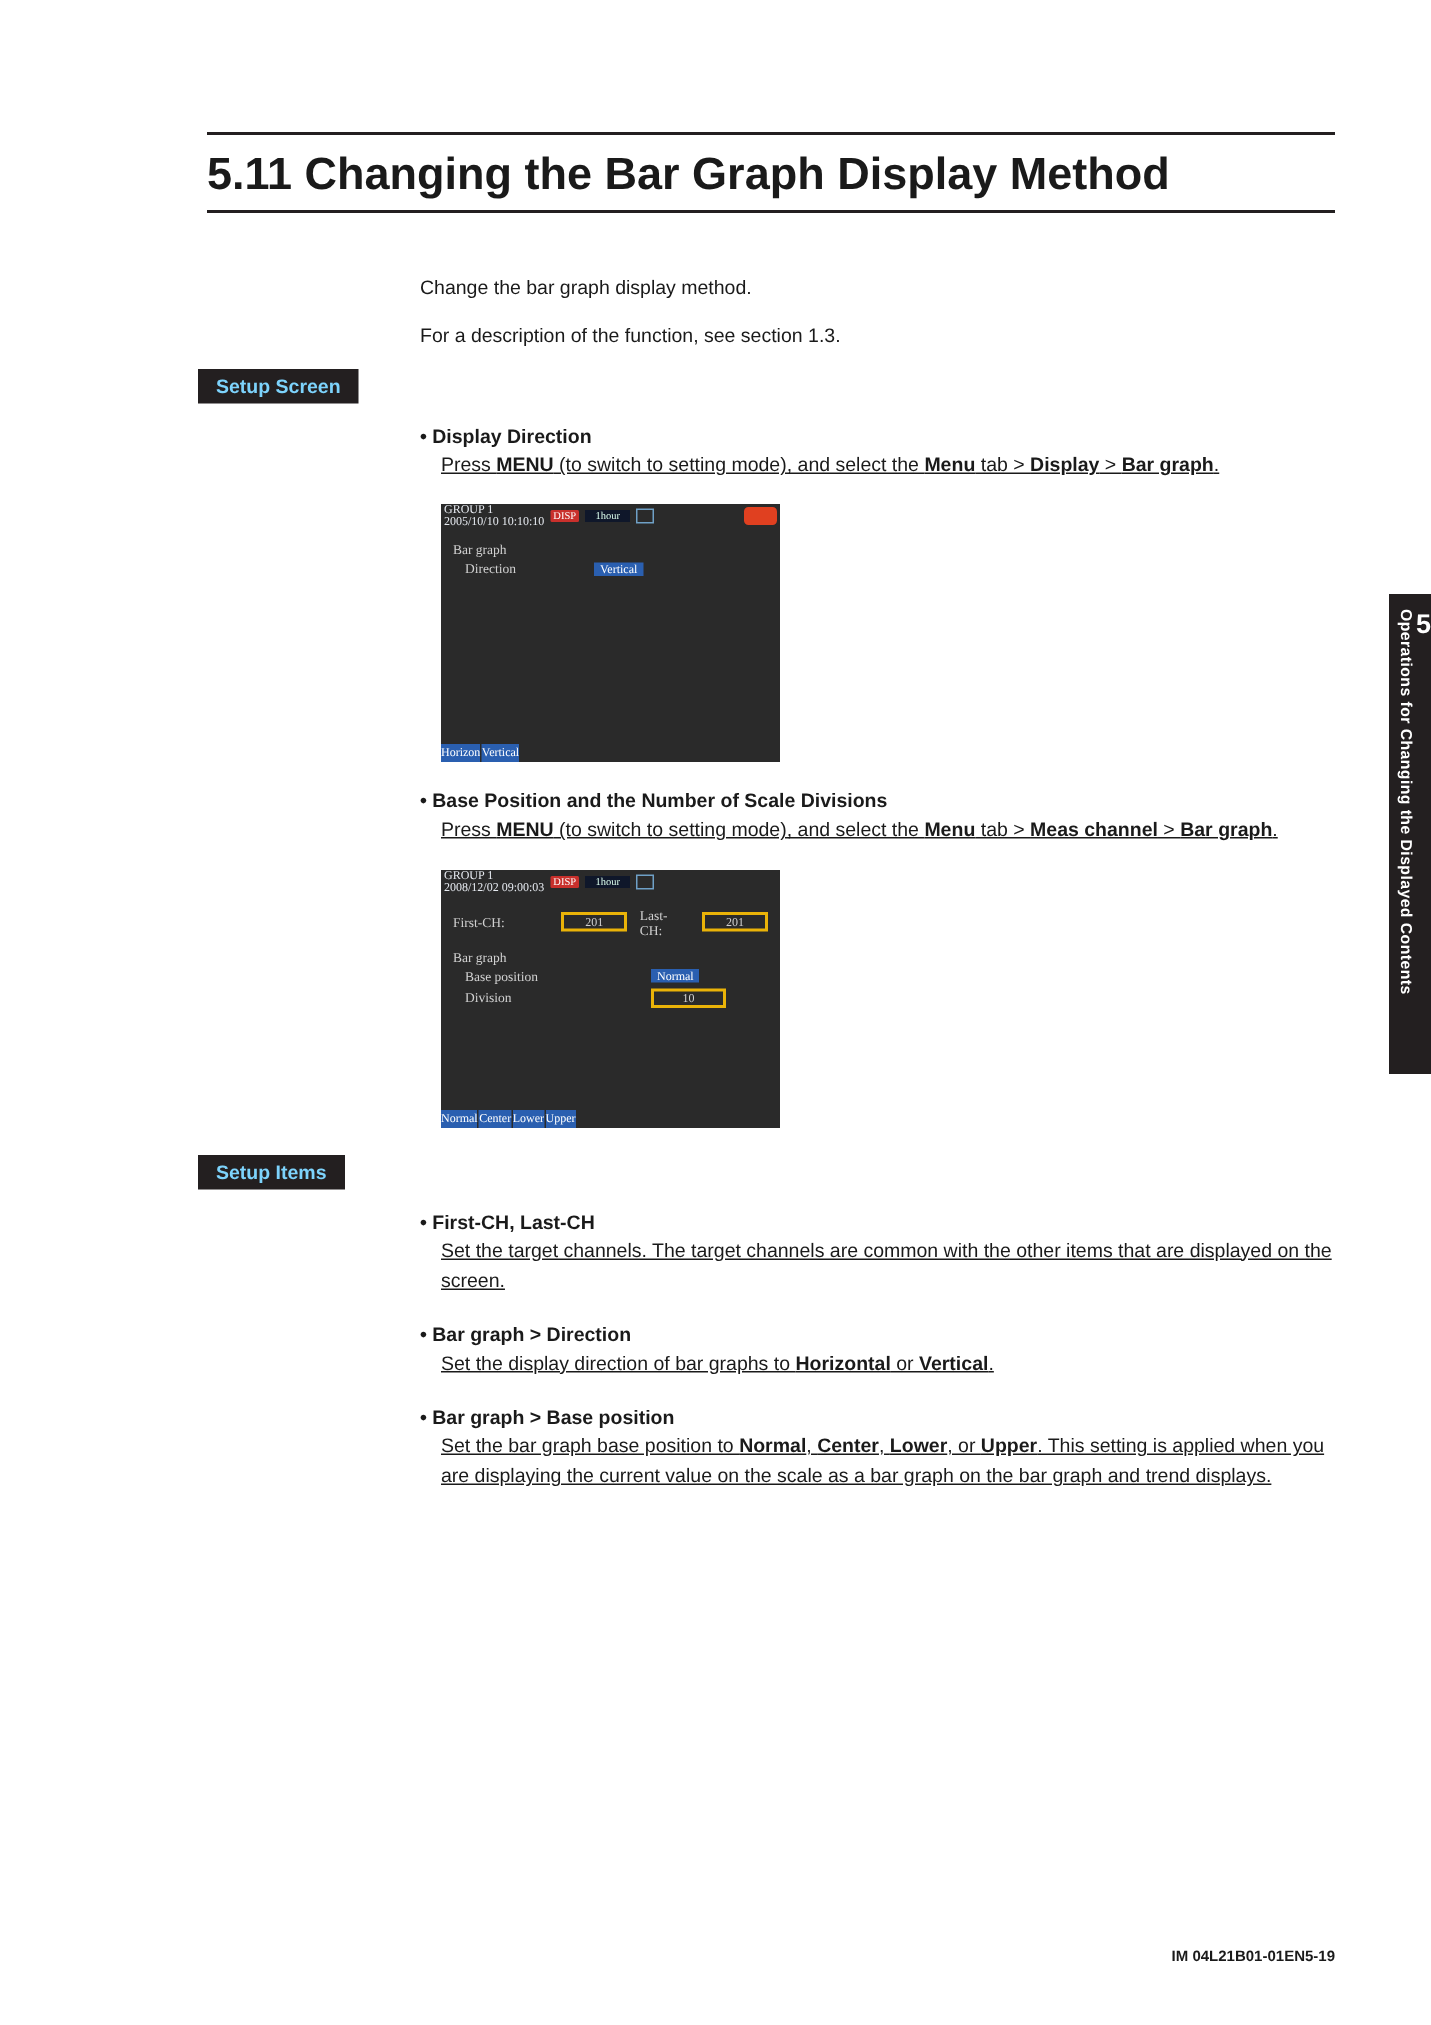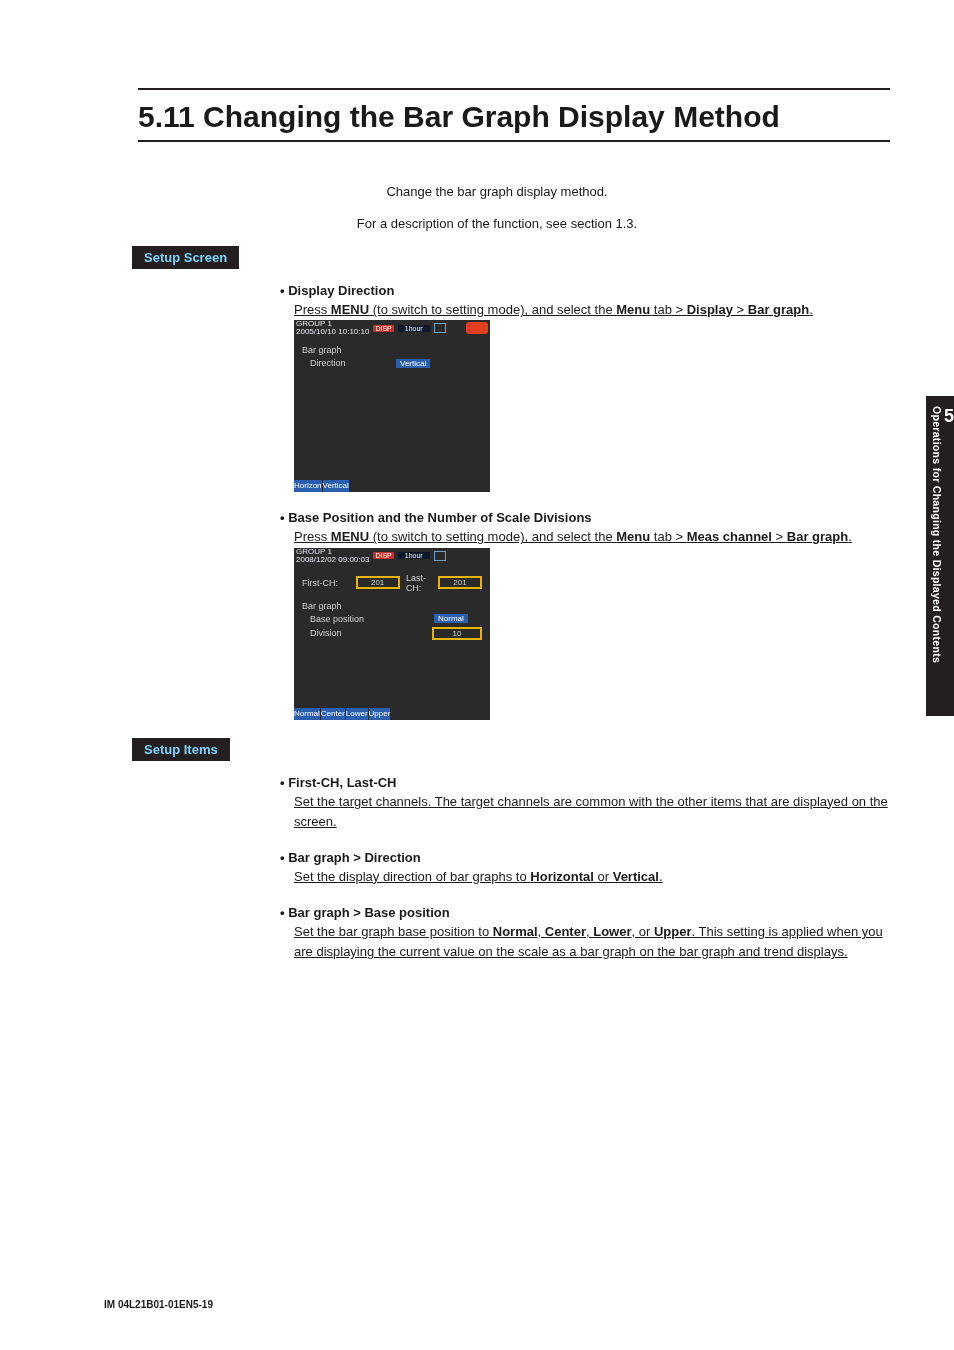--- a/index.html
+++ b/index.html
@@ -29,21 +29,21 @@
   }
   .heading-text {
     font-size: 30px;
     font-weight: bold;
     padding: 10px 0 6px 0;
     border-top: 2px solid #231f20;
     border-bottom: 2px solid #231f20;
     flex: 1;
   }
   .content {
-    text-align: center;
+    margin-left: 176px;
   }
   .intro {
     font-size: 13px;
     line-height: 1.55;
     margin-bottom: 12px;
   }
   .section-label-wrap {
     margin-left: 28px;
     margin-top: 8px;
     margin-bottom: 14px;
@@ -68,27 +68,27 @@
   .bullet-h::before {
     content: "• ";
   }
   .bullet-body {
     font-size: 13px;
     line-height: 1.55;
     margin-left: 14px;
     text-decoration: underline;
   }
   .scr {
-    width: 196px;
+    width: 226px;
     height: 172px;
     background: #2a2a2a;
-    margin-top: 0;
+    margin-top: 16px;
     margin-left: 14px;
     position: relative;
-    font-family: Liberation Sans, sans-serif;
+    font-family: Liberation Serif, serif;
     font-size: 9px;
     color: #d0d0d0;
   }
   .scr .titlebar {
     height: 16px;
     background: #2a2a2a;
     color: #cfd8e6;
     display: flex;
     align-items: center;
     padding: 0 2px;
@@ -186,21 +186,21 @@
     font-size: 10.5px;
     font-weight: bold;
     letter-spacing: 0.3px;
   }
   .footer-row {
     position: absolute;
     bottom: 40px;
     left: 104px;
     right: 64px;
     display: flex;
-    justify-content: flex-start;
+    justify-content: flex-end;
     font-size: 10px;
     font-weight: bold;
   }
 </style>
 </head>
 <body>
 
 <div class="page">
 
   <div class="heading-row">

